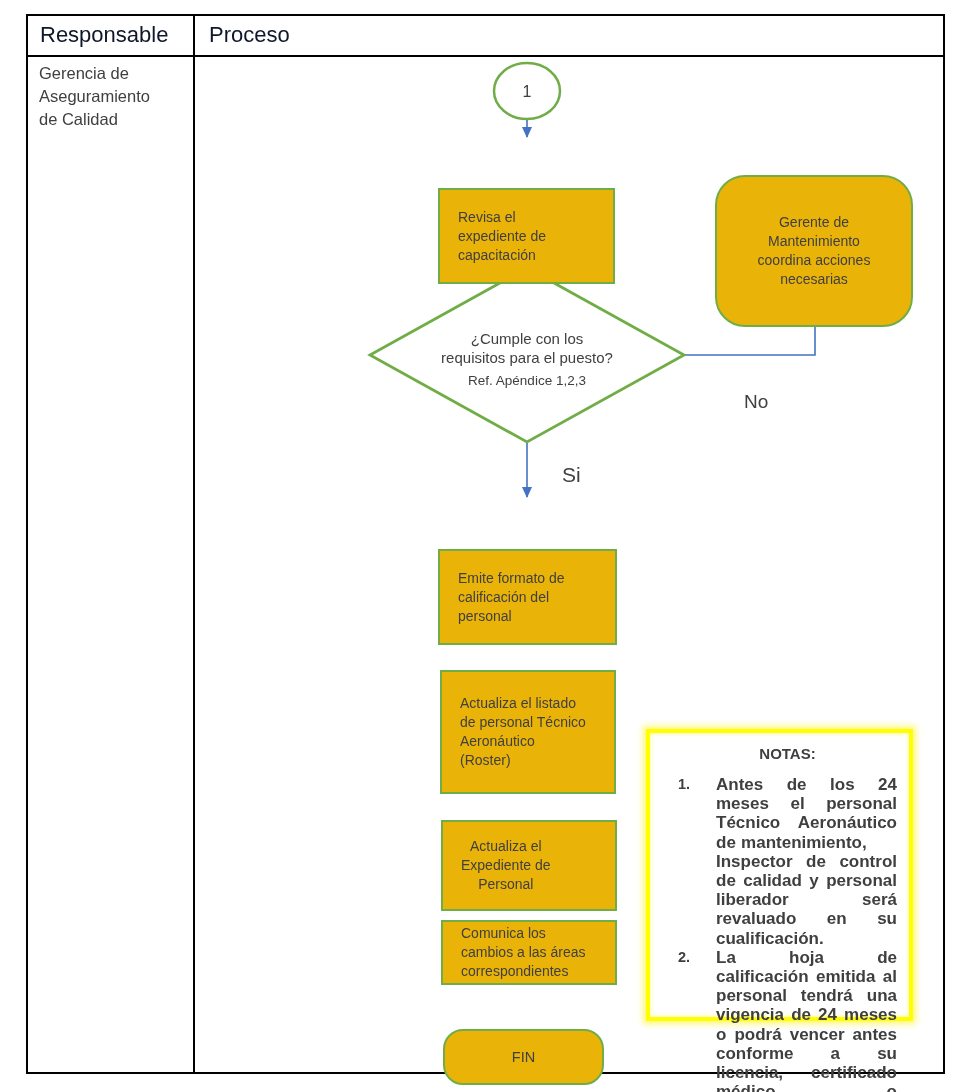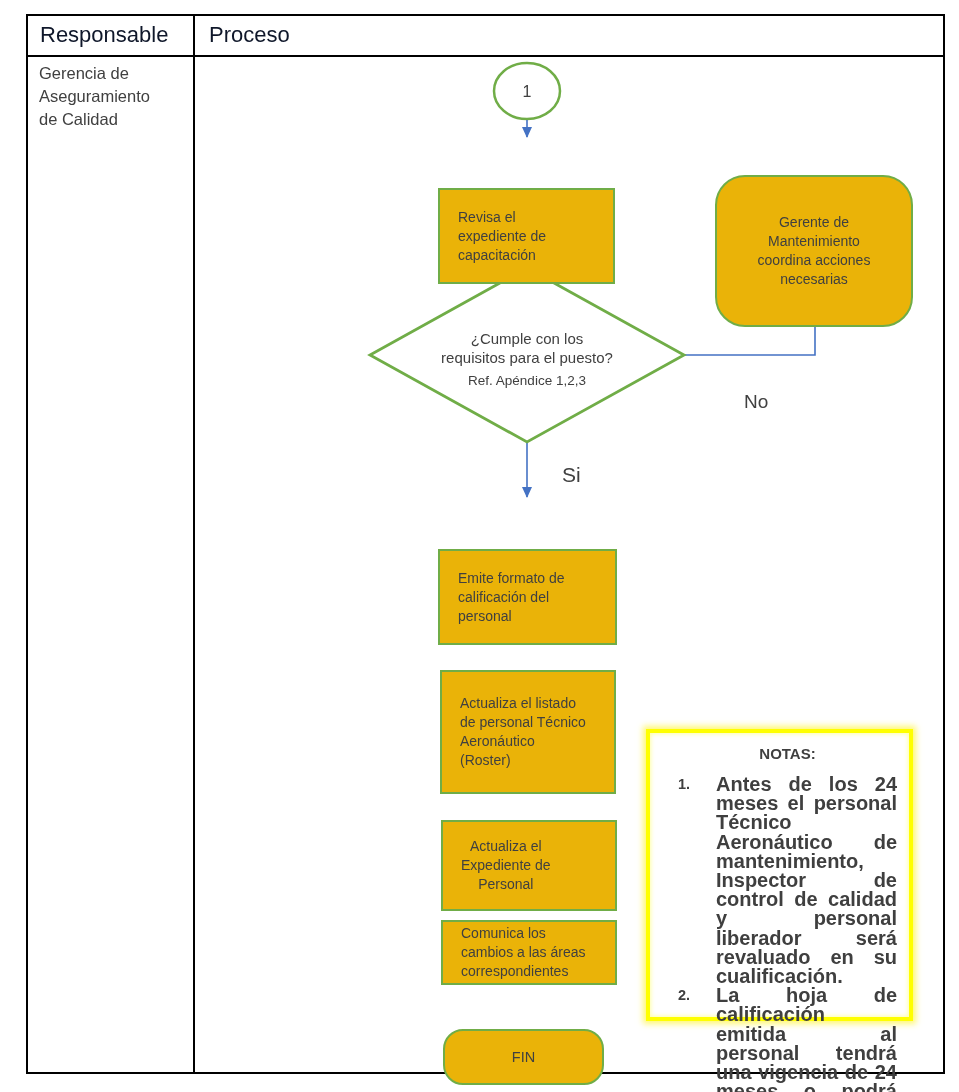--- a/index.html
+++ b/index.html
@@ -46,21 +46,21 @@
   .notes{
     position:absolute;z-index:2;left:646px;top:699px;width:267px;height:292px;box-sizing:border-box;
     background:#fff;border:4px solid #FFFF00;
     box-shadow:0 0 6px 3px rgba(255,242,0,0.55), inset 0 0 4px 1px rgba(255,255,0,0.35);
     padding:12px 12px 0 28px;color:#3F3F3F;margin-top:30px;
   }
   .notes-title{font-weight:bold;font-size:15px;text-align:center;margin-bottom:13px;color:#3F3F3F;}
   .note-item{display:grid;grid-template-columns:38px 1fr;}
   .note-num{font-weight:bold;font-size:14.5px;line-height:19.2px;}
   .note-text{
-    font-weight:bold;font-size:20px;line-height:19.2px;
+    font-weight:bold;font-size:17px;line-height:19.2px;
     text-align:justify;white-space:pre-wrap;word-spacing:0.5px;
   }
 </style>
 </head>
 <body>
 
 <div class="page">
 
   <div class="tbl-outer"></div>
   <div class="tbl-vline"></div>

